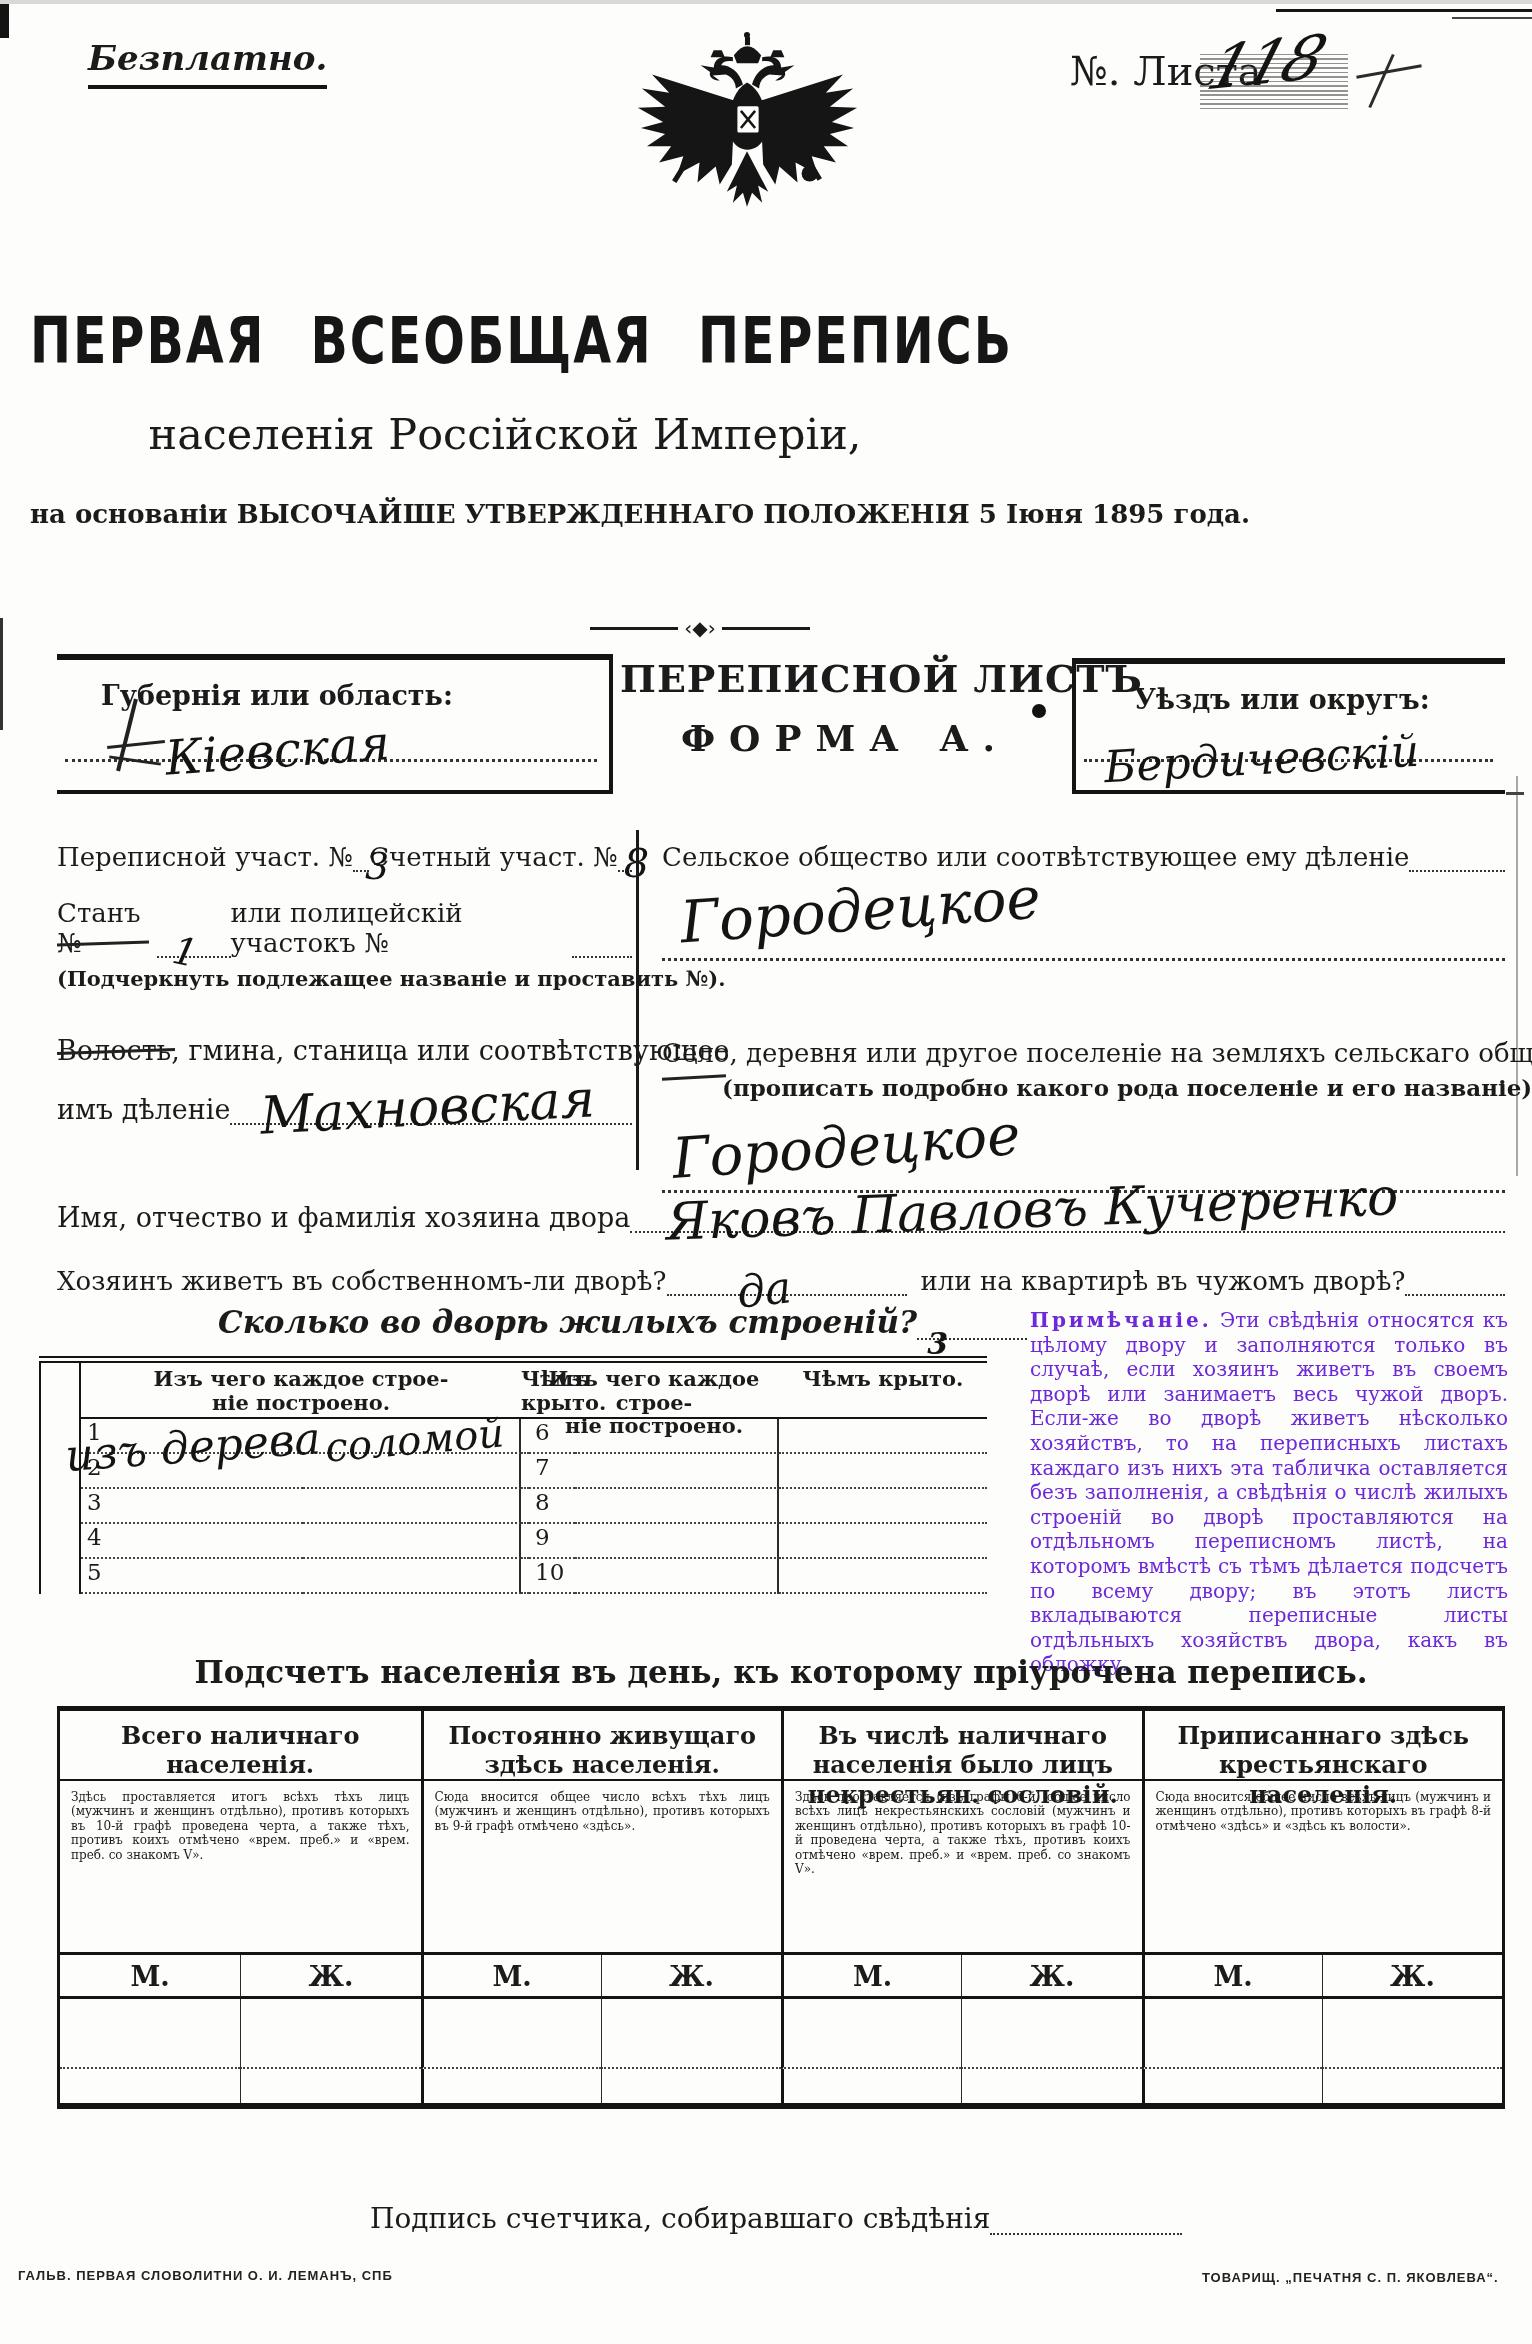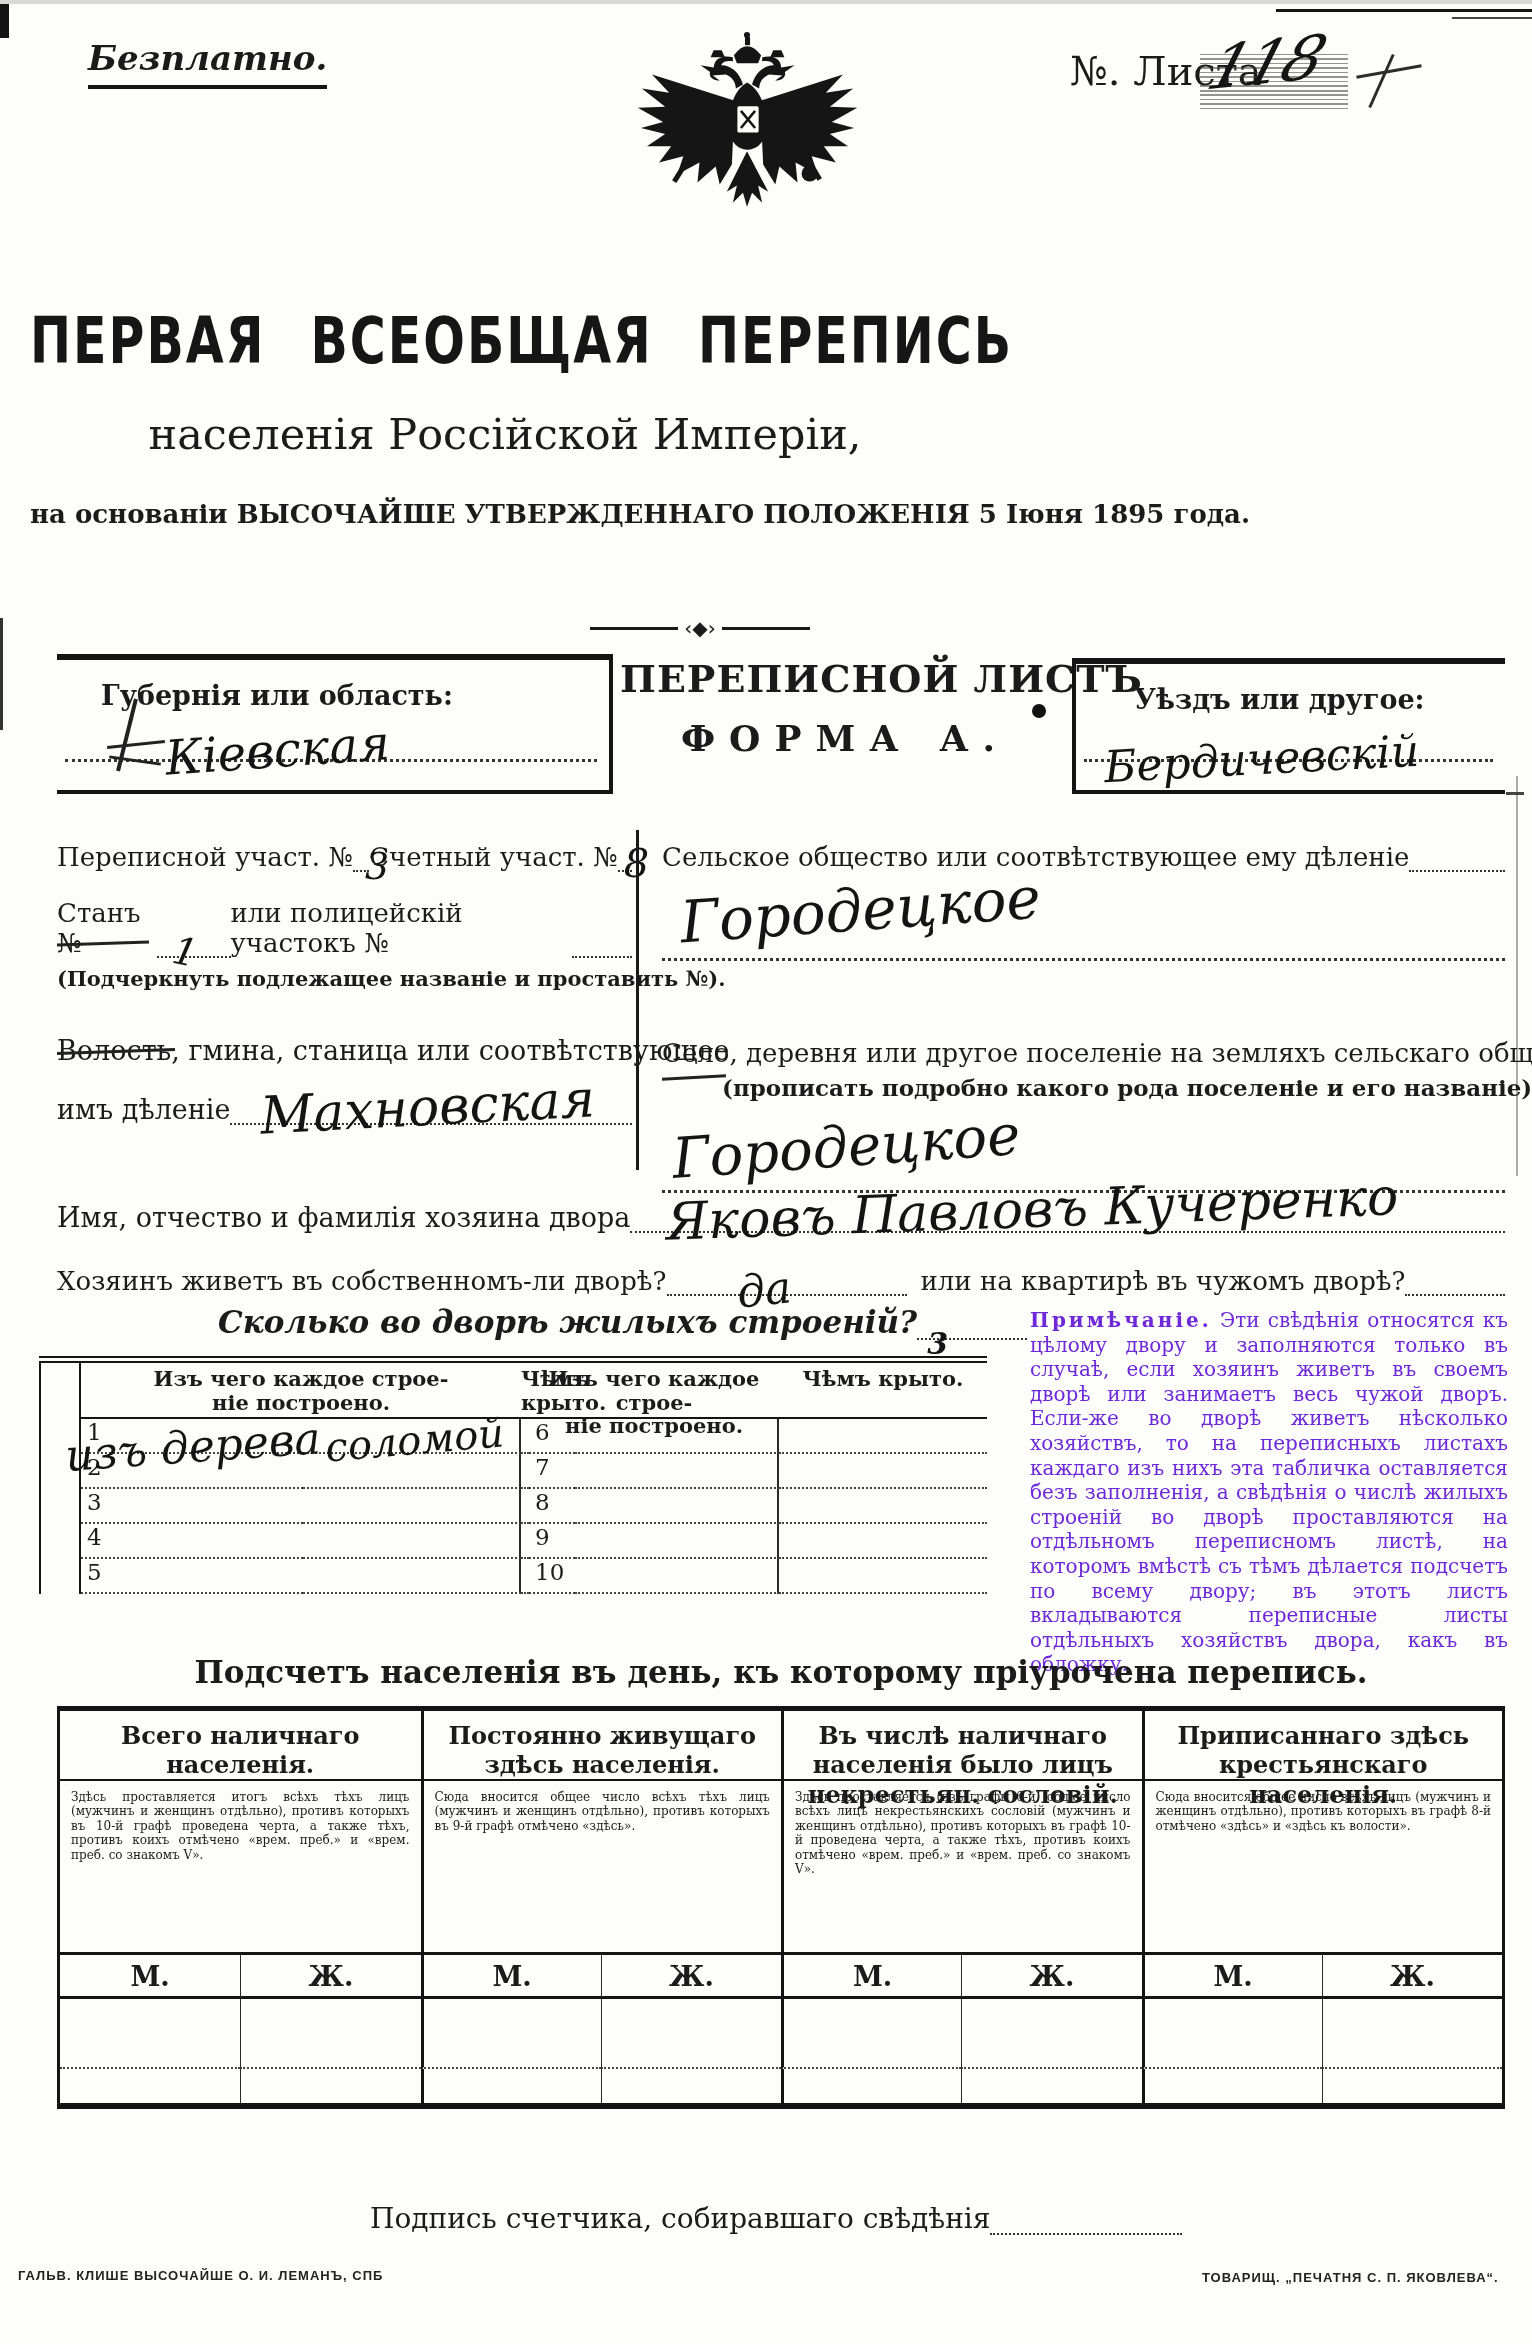--- a/index.html
+++ b/index.html
@@ -217,21 +217,21 @@
     <div class="province-value hw">Кіевская</div>
   </div>
 
   <div class="form-title">
     <div class="ft1">ПЕРЕПИСНОЙ ЛИСТЪ</div>
     <div class="ft2">ФОРМА А.</div>
   </div>
   <div class="ink-dot"></div>
 
   <div class="district-box">
-    <div class="box-label">Уѣздъ или другое:</div>
+    <div class="box-label">Уѣздъ или округъ:</div>
     <div class="box-dotted"></div>
     <div class="district-value hw">Бердичевскій</div>
   </div>
 
   <div class="left-fields">
     <div class="fline lf-r1">
       <span class="lbl">Переписной участ. №</span>
       <span class="dseg" style="width:66px;">
         <span class="hw hw-precinct">3</span>
       </span>
@@ -387,16 +387,16 @@
     <div class="ct-b2 gb"></div>
     <div class="ct-b2 ib"></div>
     <div class="ct-b2 gb"></div>
     <div class="ct-b2 ib"></div>
   </div>
 
   <div class="sig-row fline">
     <span class="lbl">Подпись счетчика, собиравшаго свѣдѣнія</span>
     <span class="dfill"></span>
   </div>
-  <div class="footer-left">ГАЛЬВ. КЛИШЕ ВЫСОЧАЙШЕ О. И. ЛЕМАНЪ, СПБ</div>
+  <div class="footer-left">ГАЛЬВ. ПЕРВАЯ СЛОВОЛИТНИ О. И. ЛЕМАНЪ, СПБ</div>
   <div class="footer-right">ТОВАРИЩ. „ПЕЧАТНЯ С. П. ЯКОВЛЕВА“.</div>
 
 </div>
 
 </body></html>

